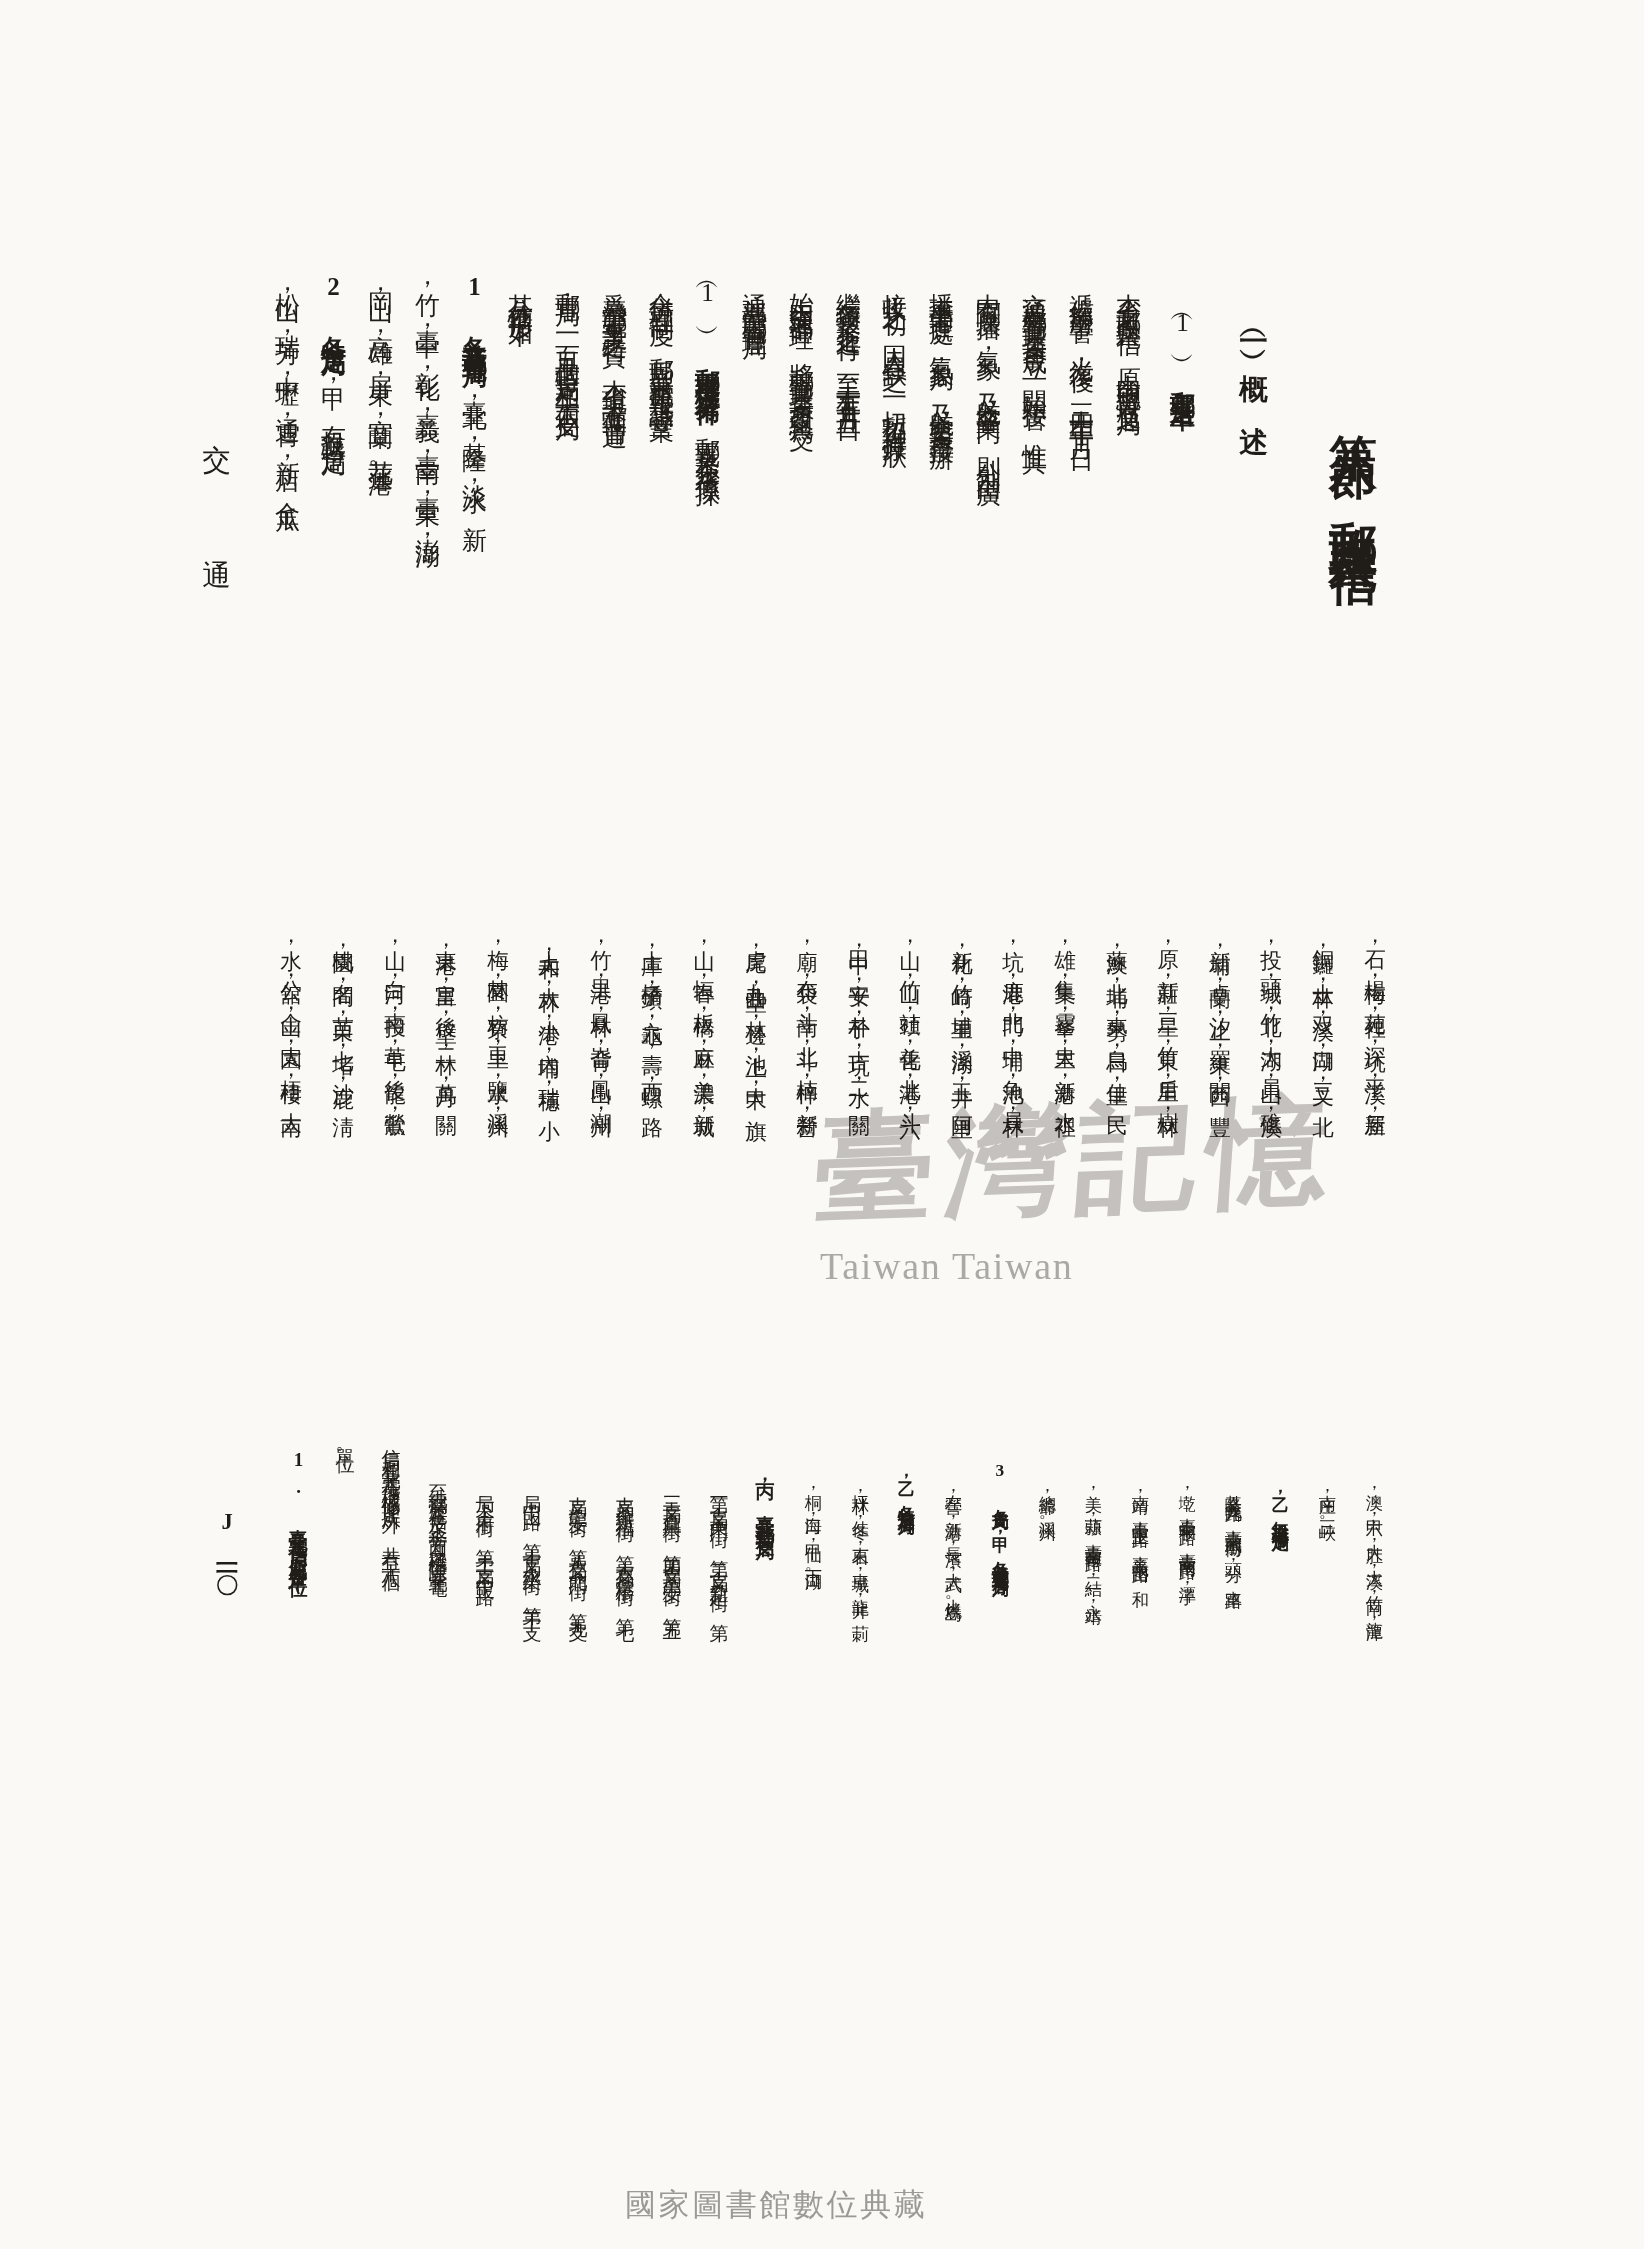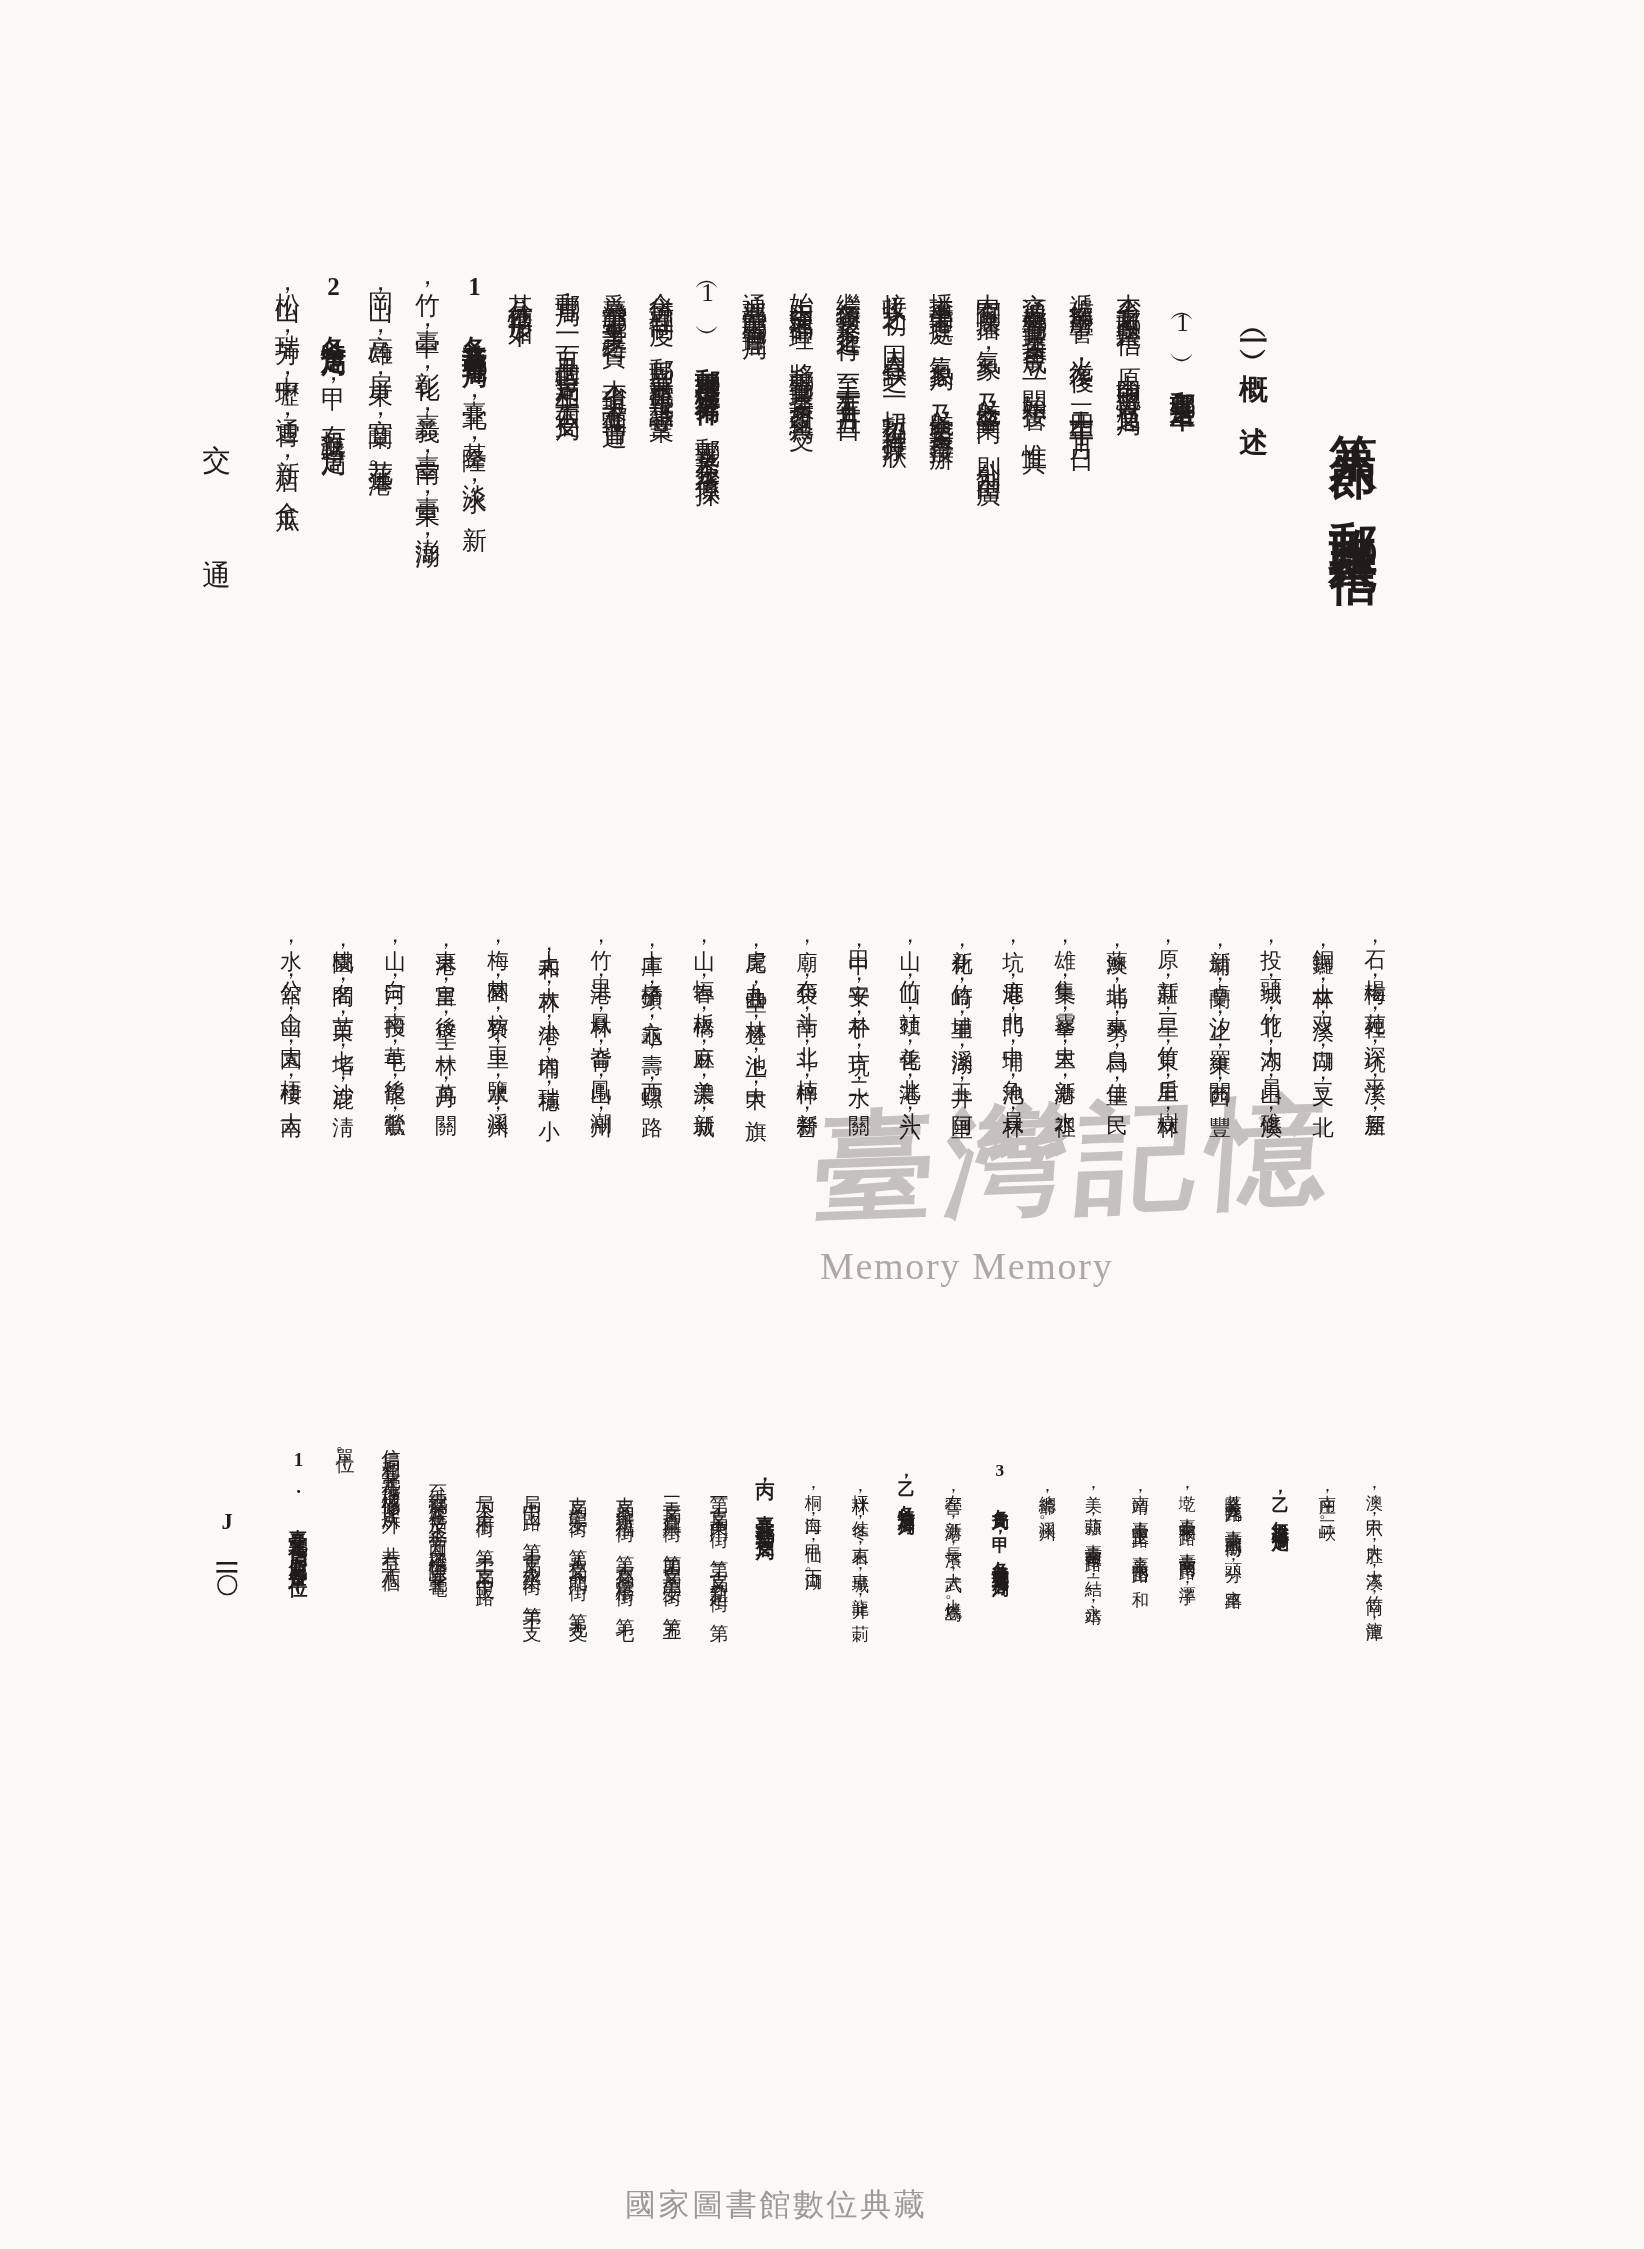--- a/index.html
+++ b/index.html
@@ -52,21 +52,21 @@
     color:#9c9a97;
     font-family:"Liberation Sans","DejaVu Sans",sans-serif;
     white-space:nowrap;
   }
 </style>
 </head>
 <body>
 
 <div id="page">
   <div id="watermark-cjk">臺灣記憶</div>
-  <div id="watermark-latin">Memory Memory</div>
+  <div id="watermark-latin">Taiwan Taiwan</div>
   <div id="footer-credit">國家圖書館數位典藏</div>
 <div class="col title" style="left: 1329px; top: 396px;"><span>第八節　郵政與電信</span></div>
     <div class="col h1" style="left: 1238px; top: 320px;"><span>︵一︶</span><span style="margin-inline-start: 14px;">概</span><span style="margin-inline-start: 45px;">述</span></div>
     <div class="col h2" style="left: 1170px; top: 305px;"><span>︵1︶　</span><span class="bold">郵電之沿革</span></div>
     <div class="col runhead" style="left: 201px; top: 421px;"><span>交</span><span style="margin-inline-start: 112px;">通</span></div>
     <div class="col pagenum" style="left: 215px; top: 1509px;"><span>J</span><span style="margin-inline-start: 14px;">一〇一</span></div>
     <div class="col b1" style="left: 1116px; top: 273px;"><span>本省之郵政與電信，原由前總督府交通局</span></div>
     <div class="col b1" style="left: 1069px; top: 273px;"><span>遞信部所掌管。光復後，三十四年十一月一日</span></div>
     <div class="col b1" style="left: 1022px; top: 273px;"><span>交通處郵電管理委員會成立，開始接管。惟其</span></div>
     <div class="col b1" style="left: 976px; top: 273px;"><span>中有關廣播，氣象，及航空各業門，則分別由廣</span></div>

